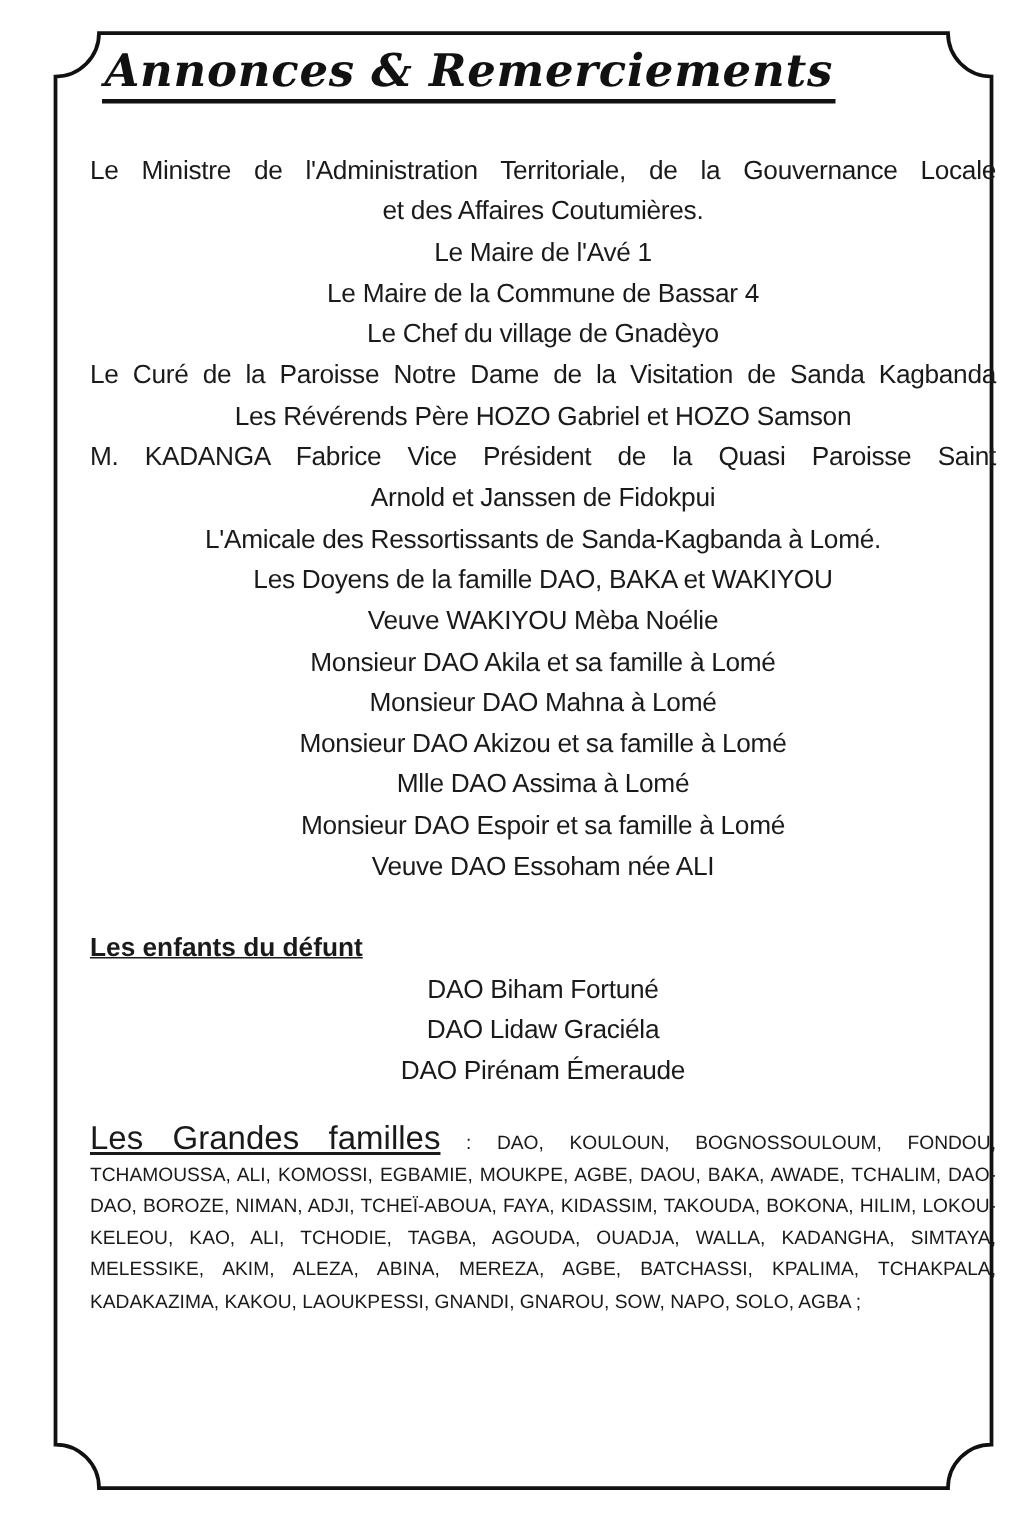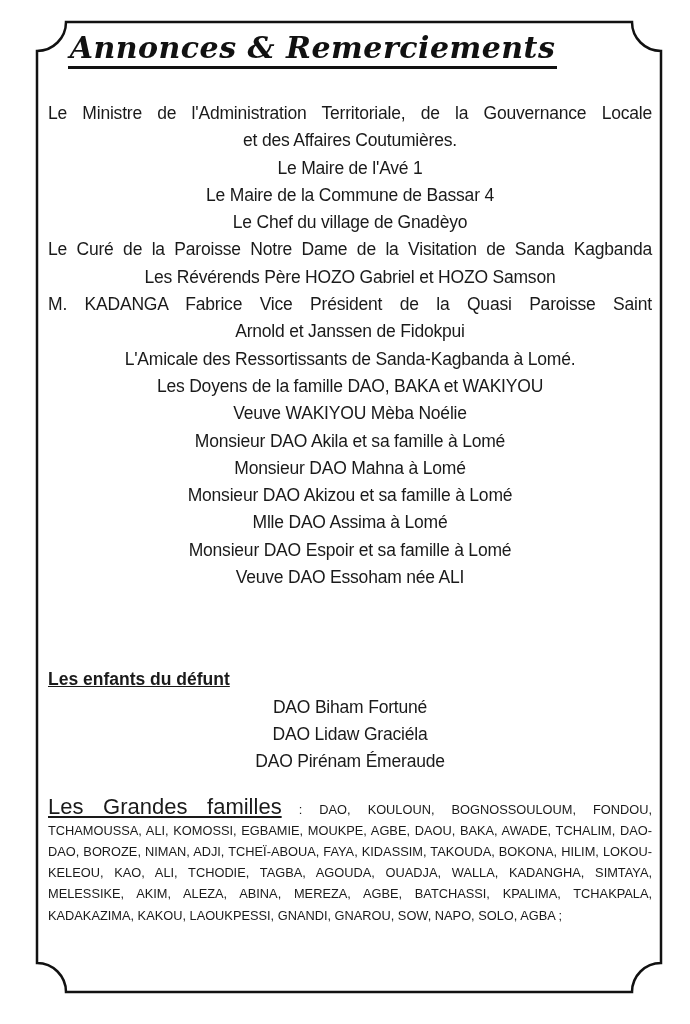--- a/index.html
+++ b/index.html
@@ -5,24 +5,24 @@
   html, body { margin: 0; padding: 0; background: #ffffff; }
   body { width: 690px; height: 1024px; position: relative; overflow: hidden;
          font-family: "Liberation Sans", sans-serif; color: #1a1a1a; }
   #frame { position: absolute; left: 0; top: 0; }
   .title {
     position: absolute; left: 0; width: 625px; top: 30px; text-align: center;
     font-family: "DejaVu Serif", serif; font-style: italic; font-weight: bold;
     font-size: 30px; letter-spacing: 0.5px; color: #111;
   }
   .title span { border-bottom: 3px solid #111; padding: 0 2px 1px 2px; }
-  .content { position: absolute; left: 48px; width: 604px; top: 100px; }
+  .content { position: absolute; left: 60px; width: 604px; top: 100px; }
   .line { font-size: 17.5px; line-height: 27.3px; white-space: nowrap; letter-spacing: -0.2px; text-align: center; }
   .line.just { text-align: justify; text-align-last: justify; white-space: normal; }
-  .section-head { font-size: 17.5px; line-height: 27.3px; font-weight: bold; text-decoration: underline; margin-top: 48px; }
+  .section-head { font-size: 17.5px; line-height: 27.3px; font-weight: bold; text-decoration: underline; }
   .gap { height: 27px; }
   .families { margin-top: 20px; font-size: 12.8px; line-height: 21.2px; text-align: justify; }
   .families .head { font-size: 22px; font-weight: normal; text-decoration: underline; }
 </style>
 </head>
 <body>
 
 <svg id="frame" width="690" height="1024">
   <path d="M66,22 L632,22 A29,29 0 0 0 661,51 L661,963 A29,29 0 0 0 632,992 L66,992 A29,29 0 0 0 37,963 L37,51 A29,29 0 0 0 66,22 Z" fill="none" stroke="#111" stroke-width="2.5"></path>
 </svg>

